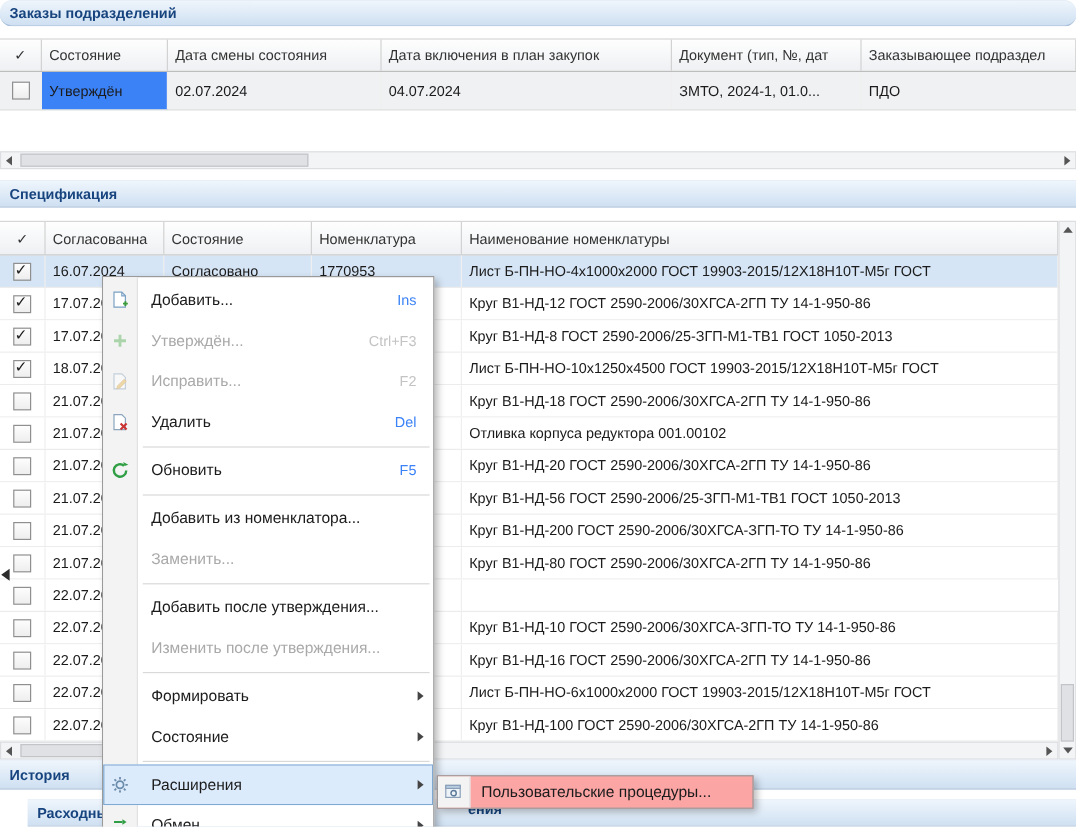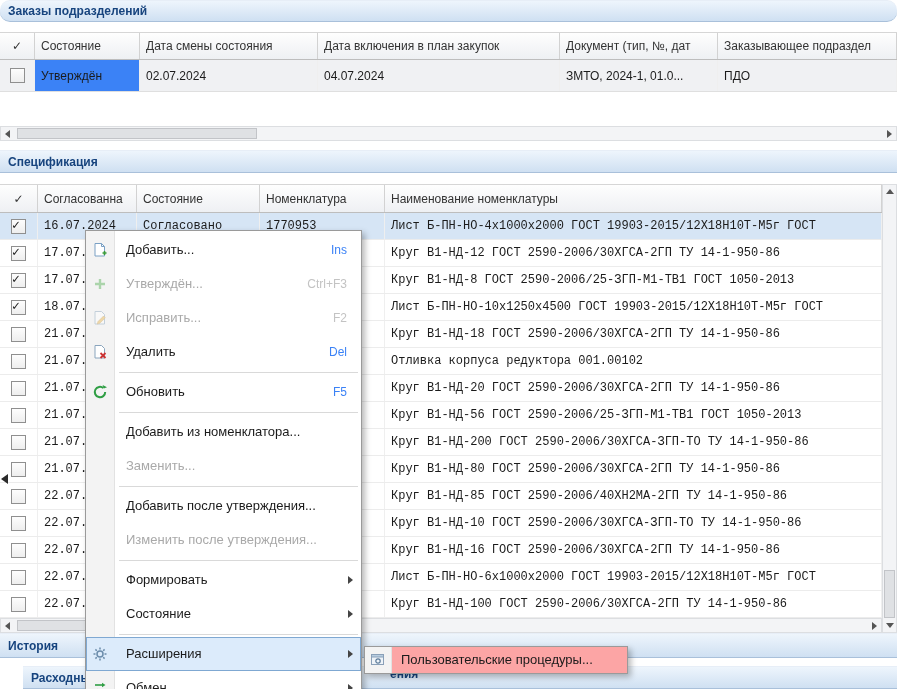--- a/index.html
+++ b/index.html
@@ -27,21 +27,21 @@
   .tc-center{justify-content:center;padding:0;}
 
   
   .oc0{width:35px}.oc1{width:105px}.oc2{width:178px}.oc3{width:242px}.oc4{width:158px}.oc5{flex:1;min-width:0}
   #orders-row{position:absolute;left:0;right:0;top:60px;height:32px;background:#f0f1f3;border-bottom:1px solid #dfdfdf;}
   #orders-row .state-cell{background:#3b82f6;}
 
   
   .sc0{width:38px}.sc1{width:99px}.sc2{width:123px}.sc3{width:125px}.sc4{flex:1;min-width:0}
   #spec-body{position:absolute;left:0;right:15px;top:213px;}
-  #spec-body .trow{height:27px;font-family:Liberation Mono, monospace;}
+  #spec-body .trow{height:27px;}
   #spec-body .trow.sel{background:#d6e5f5;}
 
   
   .cb{display:inline-block;width:13px;height:13px;border:1px solid #8f8f8f;
       background:linear-gradient(#fdfdfd,#eeeeee);position:relative;box-sizing:content-box;}
   .cb.on::after{content:"✓";position:absolute;left:0px;top:-3px;font-size:13px;font-weight:bold;color:#1c1c1c;}
   .hdr-check{font-weight:bold;color:#333;}
 
   
   .hscroll,.vscroll{position:absolute;background:#f3f4f6;border:1px solid #dcdee1;box-sizing:border-box;}
@@ -238,21 +238,20 @@
       <div class="tcell sc4">Круг В1-НД-80 ГОСТ 2590-2006/30ХГСА-2ГП ТУ 14-1-950-86</div>
     </div>
 
     <div class="trow">
       <div class="tcell tc-center sc0">
         <span class="cb"></span>
       </div>
       <div class="tcell sc1">22.07.2024</div>
       <div class="tcell sc2"></div>
       <div class="tcell sc3"></div>
-      <div class="tcell sc4">Круг В1-НД-85 ГОСТ 2590-2006/40ХН2МА-2ГП ТУ 14-1-950-86</div>
     </div>
 
     <div class="trow">
       <div class="tcell tc-center sc0">
         <span class="cb"></span>
       </div>
       <div class="tcell sc1">22.07.2024</div>
       <div class="tcell sc2"></div>
       <div class="tcell sc3"></div>
       <div class="tcell sc4">Круг В1-НД-10 ГОСТ 2590-2006/30ХГСА-ЗГП-ТО ТУ 14-1-950-86</div>

